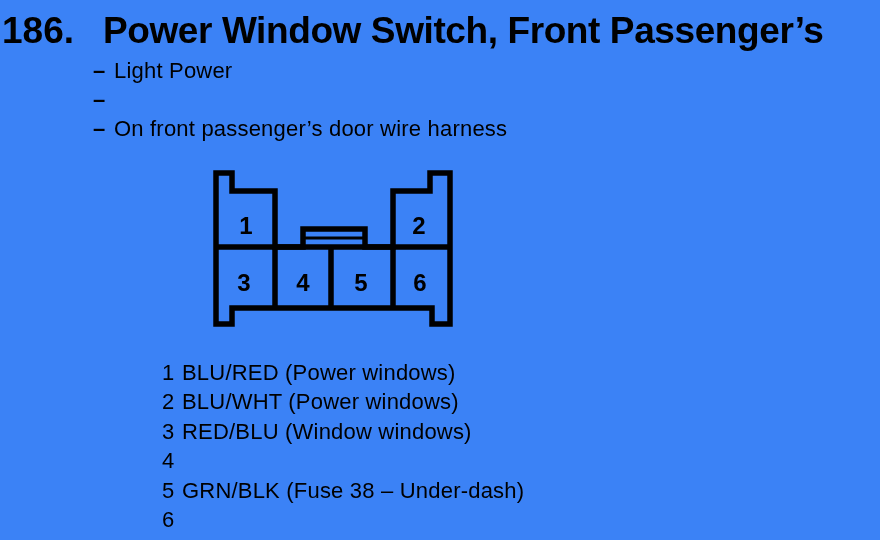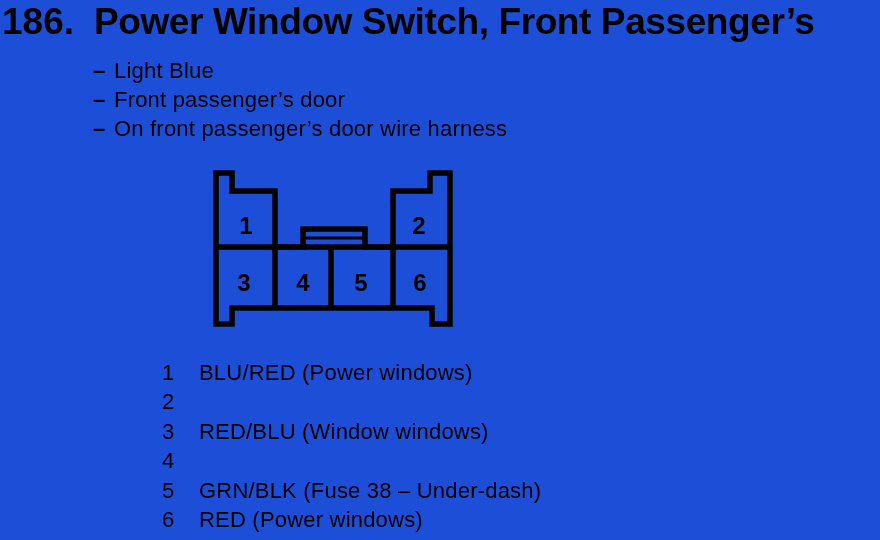--- a/index.html
+++ b/index.html
@@ -1,69 +1,68 @@
 <!DOCTYPE html>
 <html><head>
 <meta charset="utf-8">
 <style>
   html,body{margin:0;padding:0;background:#fff;}
   .page{
     position:relative;width:880px;height:540px;overflow:hidden;
-    background:#1d4ed8;color:#000;
+    background:#3b82f6;color:#000;
     font-family:"Liberation Sans",sans-serif;
     -webkit-font-smoothing:antialiased;
   }
   .header{
     position:absolute;left:2px;top:0;display:flex;align-items:baseline;
     white-space:nowrap;line-height:44px;
   }
   .item-number{
     font-size:37px;font-weight:bold;width:92px;flex:none;
   }
   .title{
-    font-size:37px;font-weight:bold;margin:0;letter-spacing:-0.4px;
+    font-size:37px;font-weight:bold;margin:9px;letter-spacing:-0.4px;
     line-height:44px;
   }
   .attributes{
     position:absolute;left:93px;top:56px;
     font-size:22px;line-height:29px;letter-spacing:0.2px;
   }
   .attr-row{display:flex;}
   .dash{font-weight:bold;width:21px;flex:none;}
   .connector{position:absolute;left:213px;top:170px;}
   .pin-label{
     font-family:"Liberation Sans",sans-serif;
     font-size:24px;font-weight:bold;text-anchor:middle;fill:#000;
   }
   .legend{
     position:absolute;left:162px;top:358px;
     font-size:22px;line-height:29.4px;letter-spacing:0.2px;
   }
   .legend-row{display:flex;}
   .pin-num{width:13px;flex:none;}
-  .pin-desc{margin-left:24px;white-space:nowrap;}
+  .pin-desc{margin-left:7px;white-space:nowrap;}
 </style>
 </head>
 <body>
 
 <div class="page">
 
   <div class="header">
     <span class="item-number">186.</span>
     <h1 class="title">Power Window Switch, Front Passenger’s</h1>
   </div>
 
   <div class="attributes">
     <div class="attr-row">
       <span class="dash">–</span>
-      <span class="attr-text">Light Blue</span>
+      <span class="attr-text">Light Power</span>
     </div>
     <div class="attr-row">
       <span class="dash">–</span>
-      <span class="attr-text">Front passenger’s door</span>
     </div>
     <div class="attr-row">
       <span class="dash">–</span>
       <span class="attr-text">On front passenger’s door wire harness</span>
     </div>
   </div>
 
   <svg class="connector" width="240" height="158" viewBox="0 0 240 158">
 
     <path d="M 3 3 H 19 V 21 H 62 V 77 H 90 V 59 H 152 V 77 H 180 V 21 H 217 V 3 H 237 V 154 H 219 V 138 H 19 V 154 H 3 Z" fill="none" stroke="#000" stroke-width="5.5" stroke-linejoin="miter"></path>
@@ -79,31 +78,31 @@
     <text class="pin-label" x="207" y="121">6</text>
   </svg>
 
   <div class="legend">
     <div class="legend-row">
       <span class="pin-num">1</span>
       <span class="pin-desc">BLU/RED (Power windows)</span>
     </div>
     <div class="legend-row">
       <span class="pin-num">2</span>
+      <span class="pin-desc">BLU/WHT (Power windows)</span>
     </div>
     <div class="legend-row">
       <span class="pin-num">3</span>
       <span class="pin-desc">RED/BLU (Window windows)</span>
     </div>
     <div class="legend-row">
       <span class="pin-num">4</span>
     </div>
     <div class="legend-row">
       <span class="pin-num">5</span>
       <span class="pin-desc">GRN/BLK (Fuse 38 – Under-dash)</span>
     </div>
     <div class="legend-row">
       <span class="pin-num">6</span>
-      <span class="pin-desc">RED (Power windows)</span>
     </div>
   </div>
 
 </div>
 
 </body></html>

